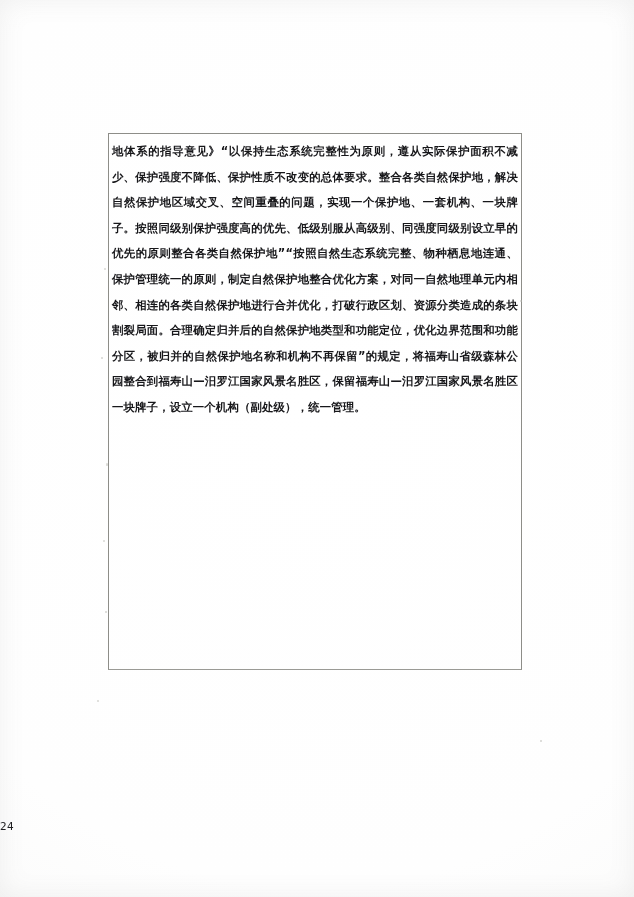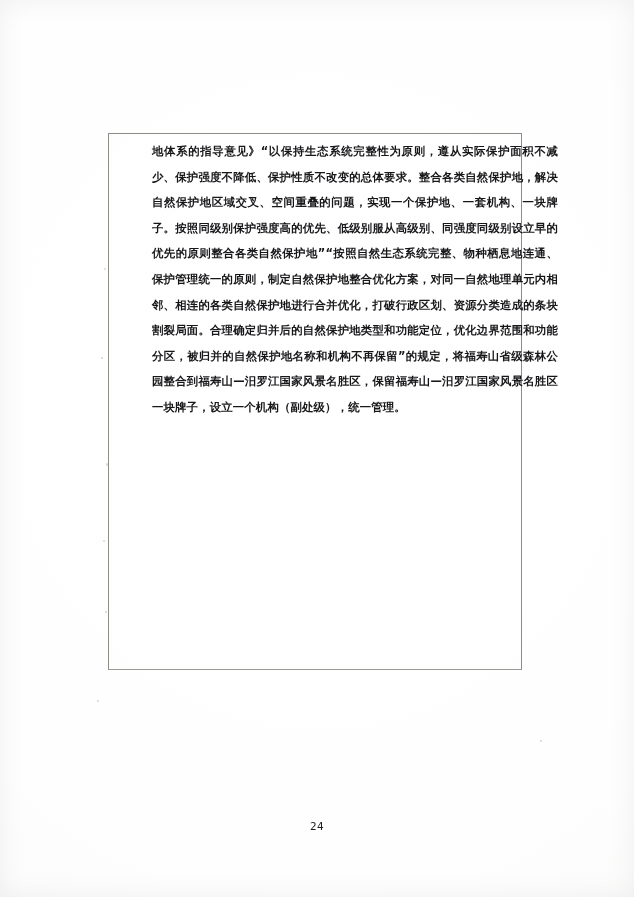--- a/index.html
+++ b/index.html
@@ -52,33 +52,32 @@
     top: 139px;
     width: 406px;
     font-size: 11.4px;
     line-height: 25.6px;
     color: #17171a;
     letter-spacing: 0.15px;
     text-align: justify;
     text-justify: inter-ideograph;
     font-family: "DejaVu Sans", "Liberation Sans", sans-serif;
     font-weight: 600;
-    margin-left: 40px;
     -webkit-font-smoothing: none;
   }
   .body-text p {
     margin: 0;
     text-indent: 0;
   }
   .page-number {
     position: absolute;
     left: 0;
     top: 820px;
     width: 634px;
-    text-align: center;
+    text-align: left;
     font-size: 10.5px;
     color: #1d1d20;
     font-family: "DejaVu Sans", "Liberation Sans", sans-serif;
     letter-spacing: 0.4px;
   }
   
   .speckle {
     position: absolute;
     background: #b9b9b2;
     border-radius: 50%;

